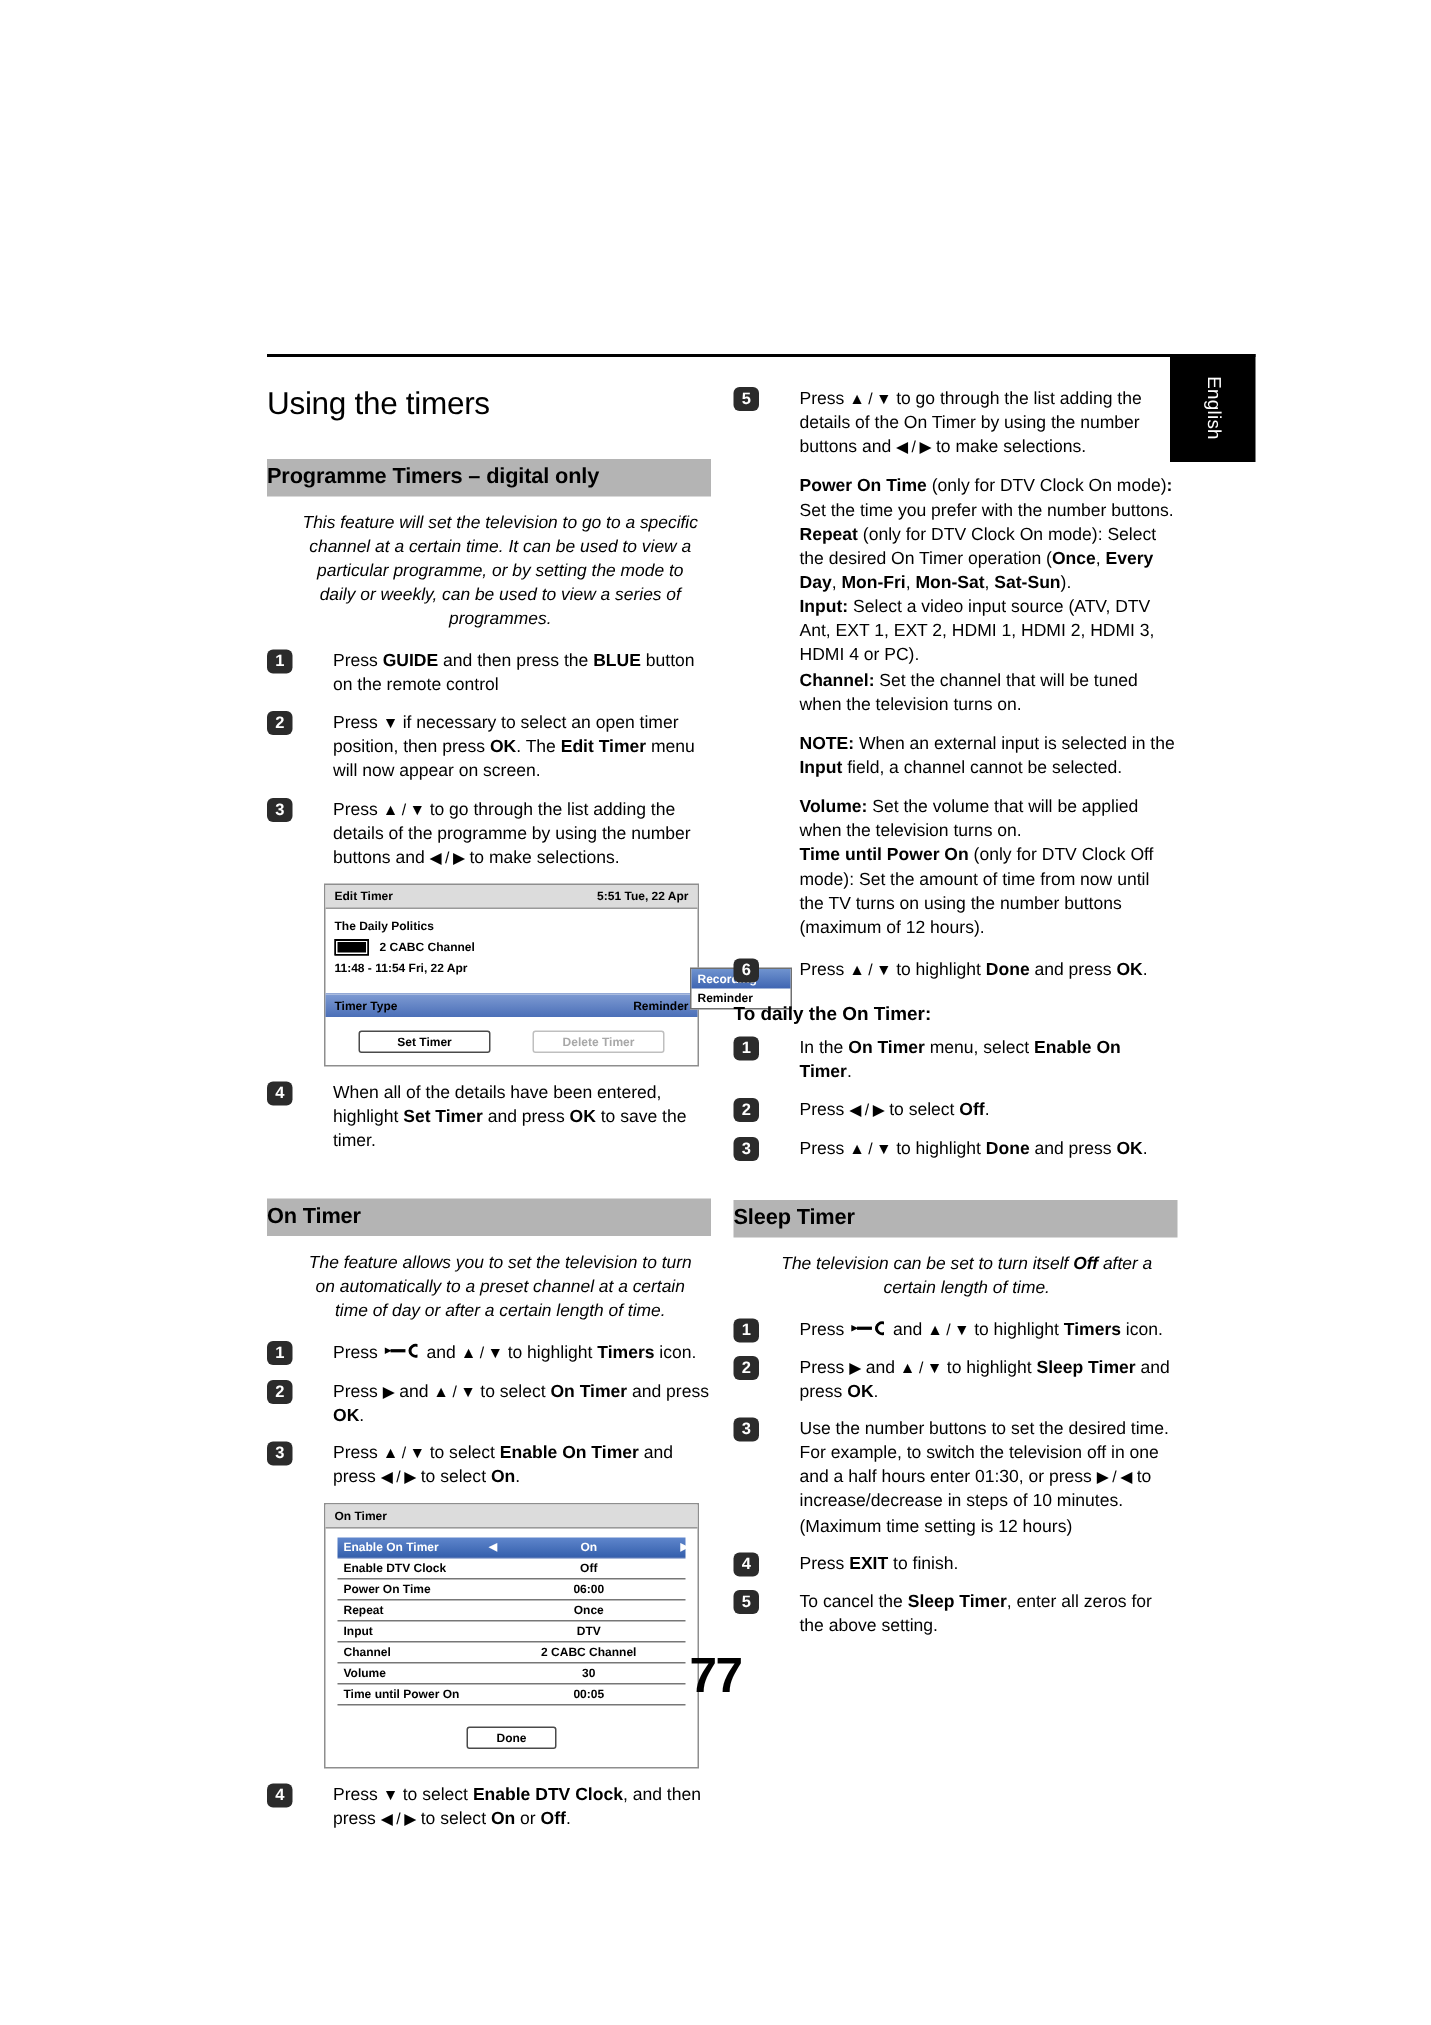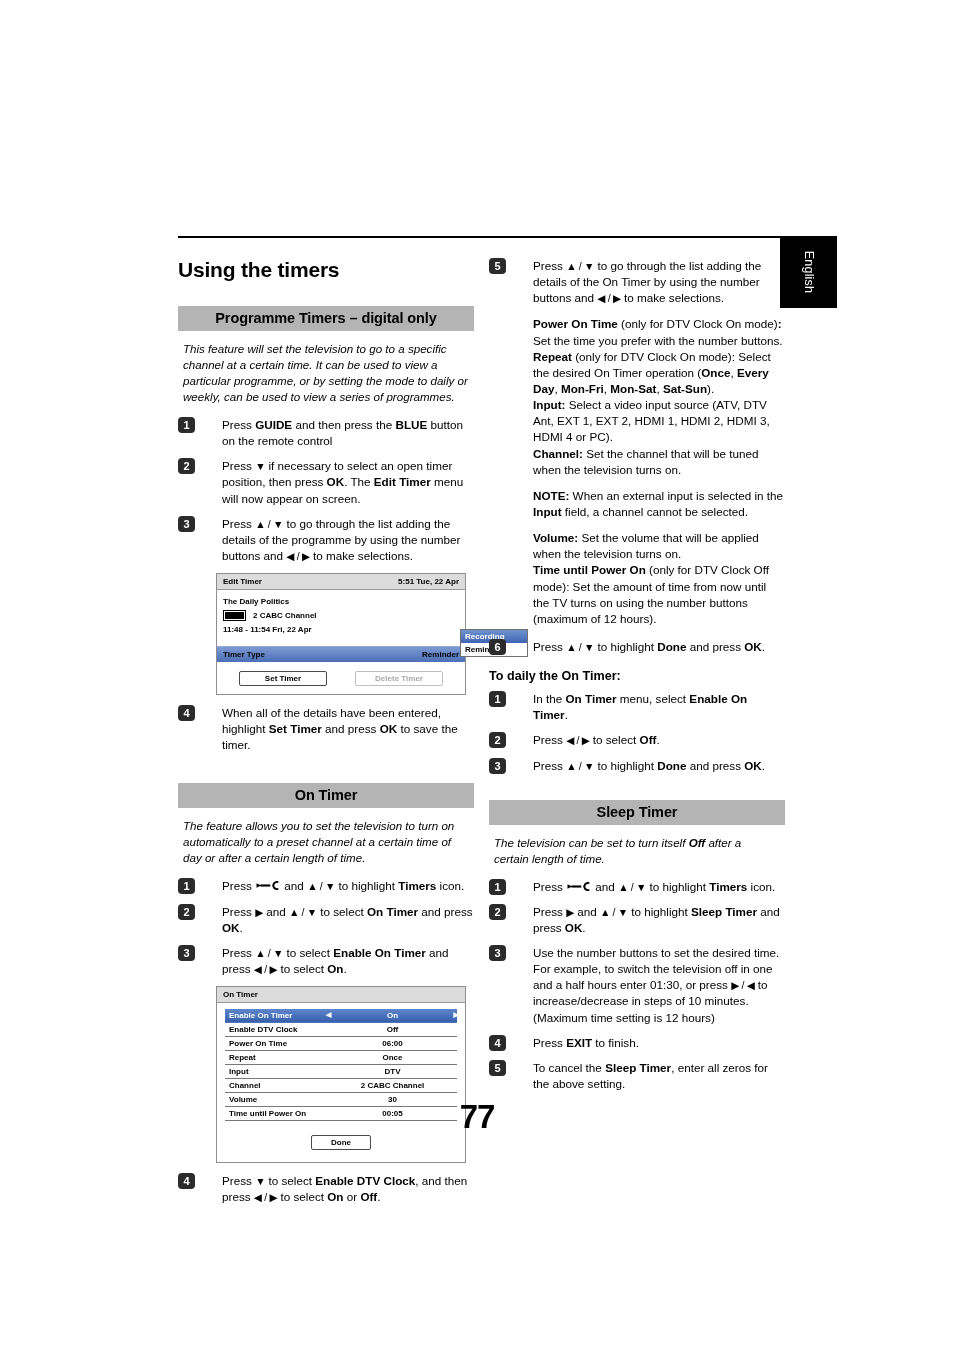--- a/index.html
+++ b/index.html
@@ -56,41 +56,40 @@
   .col {
     position: absolute;
     top: 258px;
     width: 296px;
   }
   .col-left  { left: 178px; }
   .col-right { left: 489px; }
 
   .doc-title {
     font-size: 21px;
-    font-weight: bold;
+    font-weight: normal;
     margin: 0 0 24px 0;
     letter-spacing: -0.2px;
   }
 
   .section-bar {
     background: #b4b4b4;
-    text-align: center;
     font-weight: bold;
     font-size: 14.5px;
     padding: 4px 0 5px 0;
     margin: 0 0 10px 0;
     letter-spacing: -0.1px;
   }
 
   .intro {
     font-style: italic;
     font-size: 11.6px;
     line-height: 1.38;
-    text-align: left;
-    margin: 0 6px 12px 5px;
+    text-align: center;
+    margin: 0 6px 12px 21px;
   }
 
   .subhead {
     font-weight: bold;
     font-size: 12.6px;
     margin: 14px 0 8px 0;
   }
 
   
   .step {

